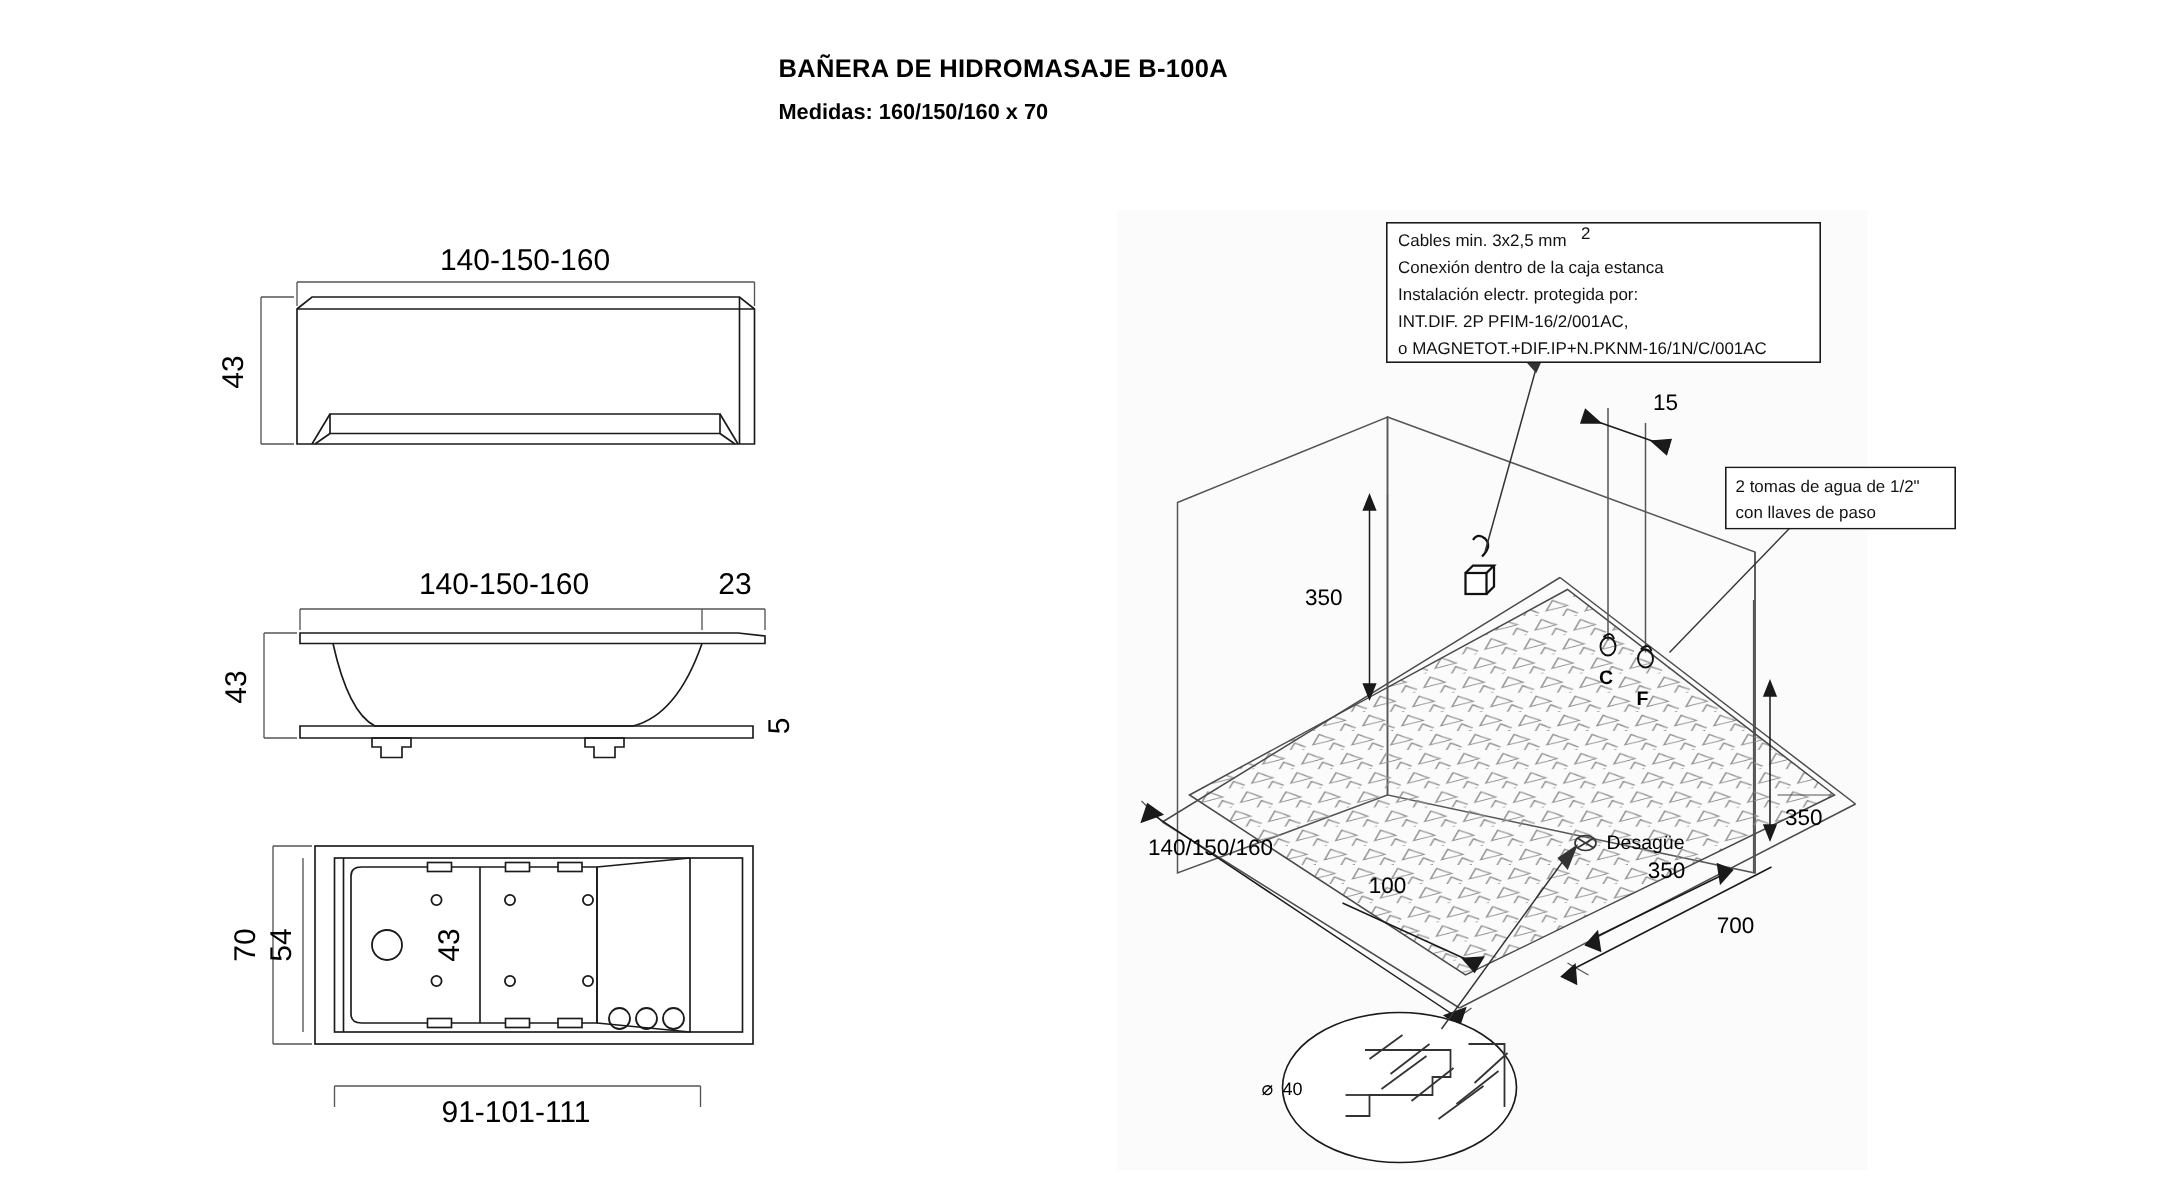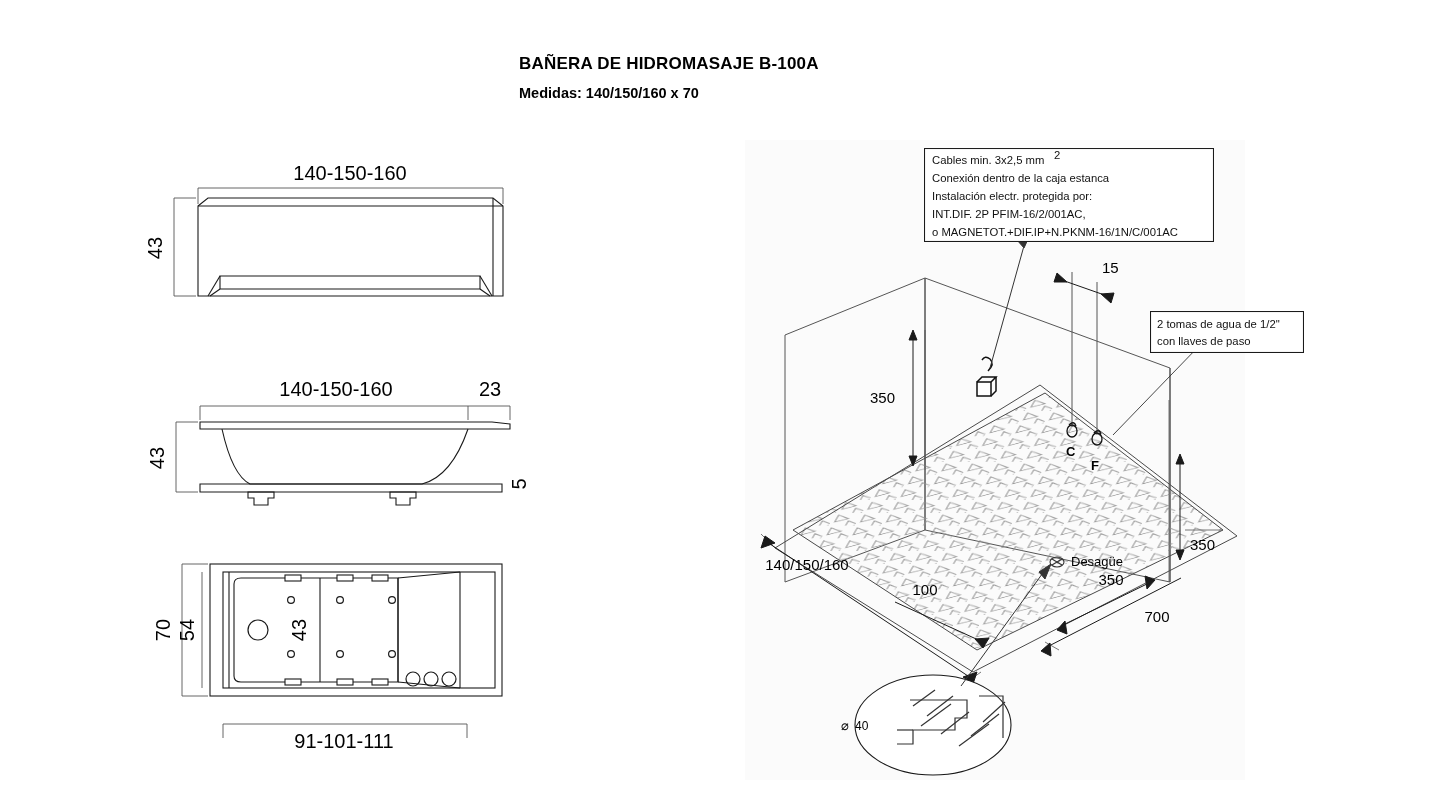--- a/index.html
+++ b/index.html
@@ -1,35 +1,35 @@
 <!DOCTYPE html>
 <html><head>
 <meta charset="utf-8">
 <style>
   html,body{margin:0;padding:0;background:#ffffff;}
   body{width:1438px;height:795px;position:relative;overflow:hidden;
        font-family:"Liberation Sans",sans-serif;color:#000;}
   .abs{position:absolute;}
-  #title-block{left:519px;top:36px;margin-top:18px;}
+  #title-block{left:519px;top:36px;}
   #title-main{font-size:17px;font-weight:bold;letter-spacing:.2px;white-space:nowrap;}
   #title-sub{font-size:14.5px;font-weight:bold;margin-top:11px;white-space:nowrap;}
   svg{display:block;}
   .dimtxt{font-family:"Liberation Sans",sans-serif;fill:#000;}
   .notetxt{font-family:"Liberation Sans",sans-serif;fill:#111;font-size:11.3px;}
   #iso-tint{left:745px;top:140px;width:500px;height:640px;
             background:#fbfbfb;pointer-events:none;}
 </style>
 </head>
 <body>
 
 <div class="abs" id="iso-tint"></div>
 
 <div class="abs" id="title-block">
   <div id="title-main">BAÑERA DE HIDROMASAJE  B-100A</div>
-  <div id="title-sub">Medidas:  140/150/160 x 70</div>
+  <div id="title-sub">Medidas:  160/150/160 x 70</div>
 </div>
 
 <div class="abs" style="left:140px;top:160px;">
 <svg width="400" height="160" viewBox="0 0 400 160">
   <g stroke="#1a1a1a" fill="none" stroke-width="1.1">
 
     <path d="M58 46 L68 38 L353 38 L363 46 L363 136 L58 136 Z"></path>
 
     <path d="M58 46 L363 46"></path>
 

